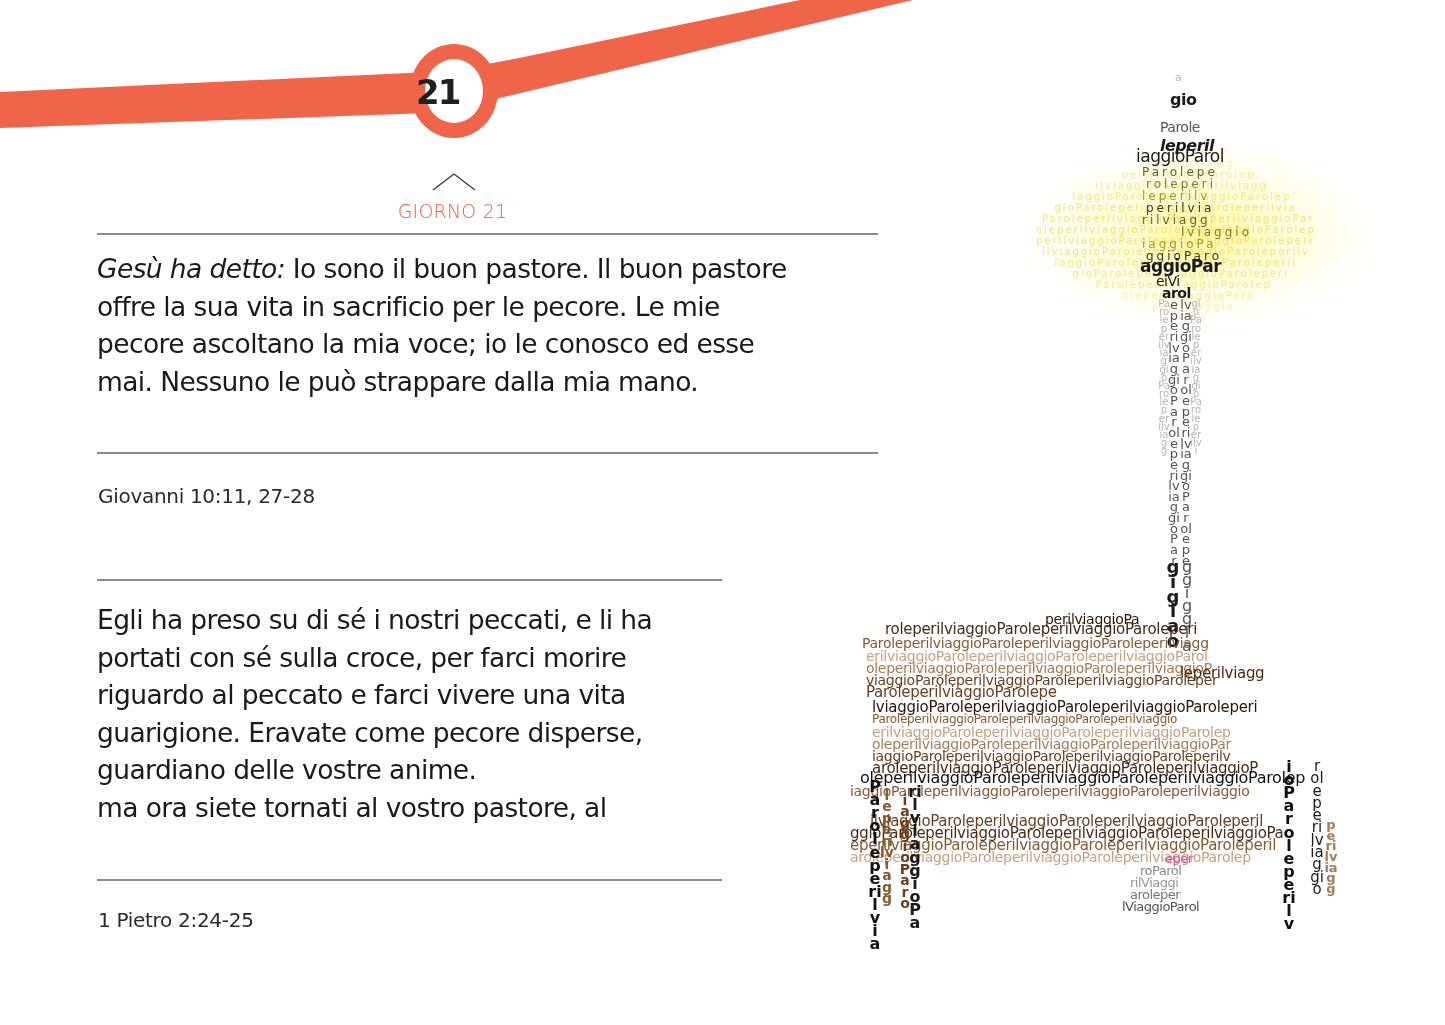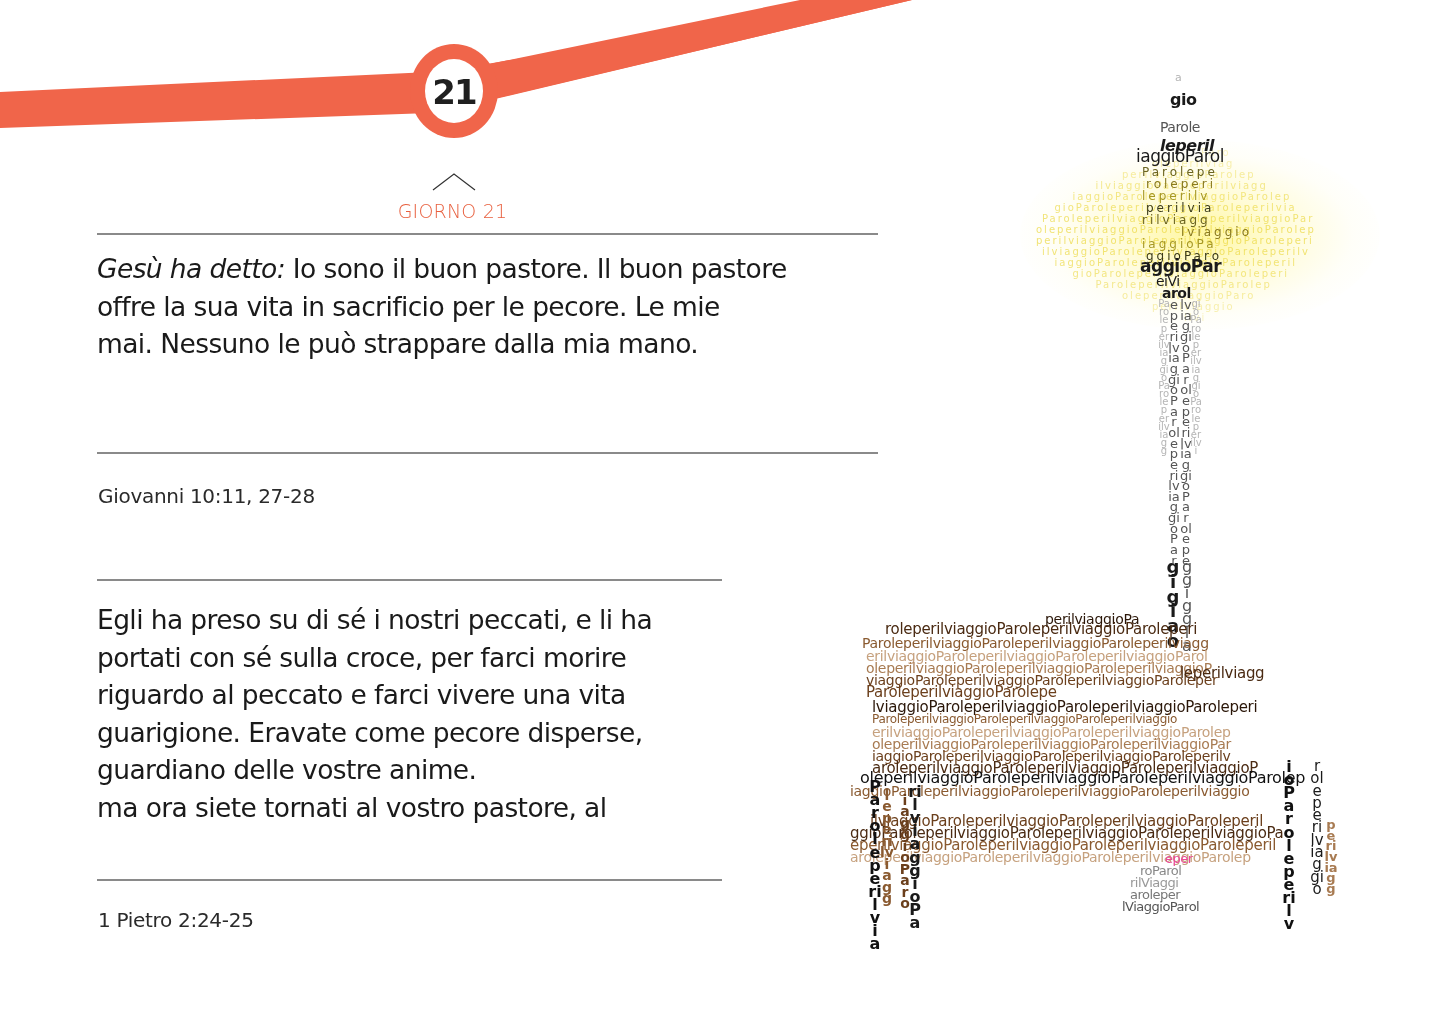--- a/index.html
+++ b/index.html
@@ -4,21 +4,21 @@
 <style>
   html, body { margin: 0; padding: 0; background: #ffffff; }
   body { width: 1445px; height: 1025px; position: relative; overflow: hidden;
          font-family: "DejaVu Sans", "Liberation Sans", sans-serif; color: #1a1a1a; }
   .page { position: absolute; left: 0; top: 0; width: 1445px; height: 1025px; }
 
   
   .stripe-svg { position: absolute; left: 0; top: 0; width: 1445px; height: 200px; }
 
   .day-number { position: absolute; left: 416px; top: 62px; width: 76px; height: 60px;
-                text-align: center; font-family: "DejaVu Sans", sans-serif; font-weight: bold;
+                font-family: "DejaVu Sans", sans-serif; font-weight: bold;
                 font-size: 34px; line-height: 60px; color: #1f1f1f; letter-spacing: -2px; }
 
   .chevron { position: absolute; left: 432px; top: 172px; width: 44px; height: 20px; }
 
   .day-label { position: absolute; left: 340px; top: 200px; width: 225px; text-align: center;
                font-family: "DejaVu Sans", sans-serif; font-size: 19px; color: #e8603f;
                letter-spacing: 0.2px; font-weight: 300; }
 
   .rule { position: absolute; height: 0; border-top: 2px solid #8a8a8a; }
 
@@ -57,20 +57,21 @@
     <polyline points="1,18 22,2 43,18" fill="none" stroke="#333" stroke-width="1.2"></polyline>
   </svg>
 
   <div class="day-label">GIORNO 21</div>
 
   <div class="rule" style="left:97px; top:233px; width:781px;"></div>
 
   <div class="passage" style="left:97px; top:250px; width:800px;">
     <div><span class="intro">Gesù ha detto:</span><span> Io sono il buon pastore. Il buon pastore</span></div>
     <div>offre la sua vita in sacrificio per le pecore. Le mie</div>
+    <div>pecore ascoltano la mia voce; io le conosco ed esse</div>
     <div>mai. Nessuno le può strappare dalla mia mano.</div>
   </div>
 
   <div class="rule" style="left:97px; top:452px; width:781px;"></div>
 
   <div class="reference" style="left:98px; top:484px;">Giovanni 10:11, 27-28</div>
 
   <div class="rule" style="left:97px; top:579px; width:625px;"></div>
 
   <div class="passage" style="left:97px; top:601px; width:660px;">

